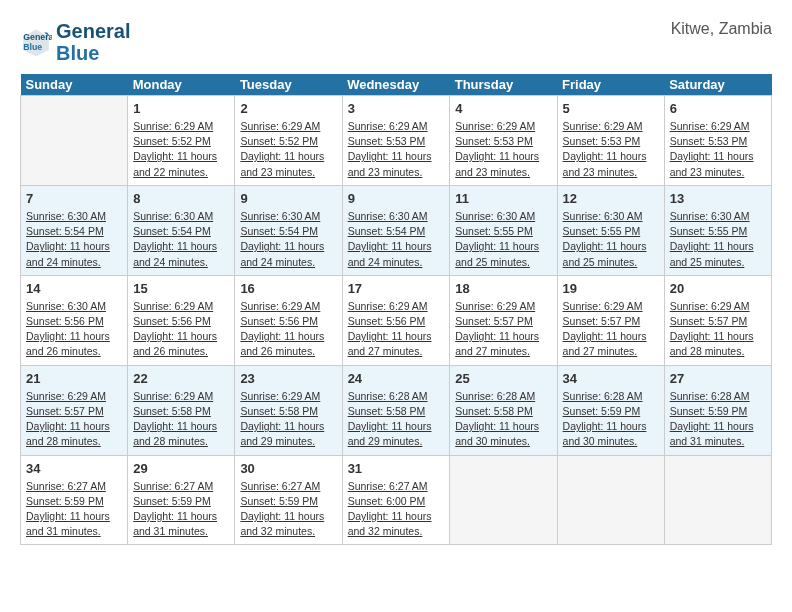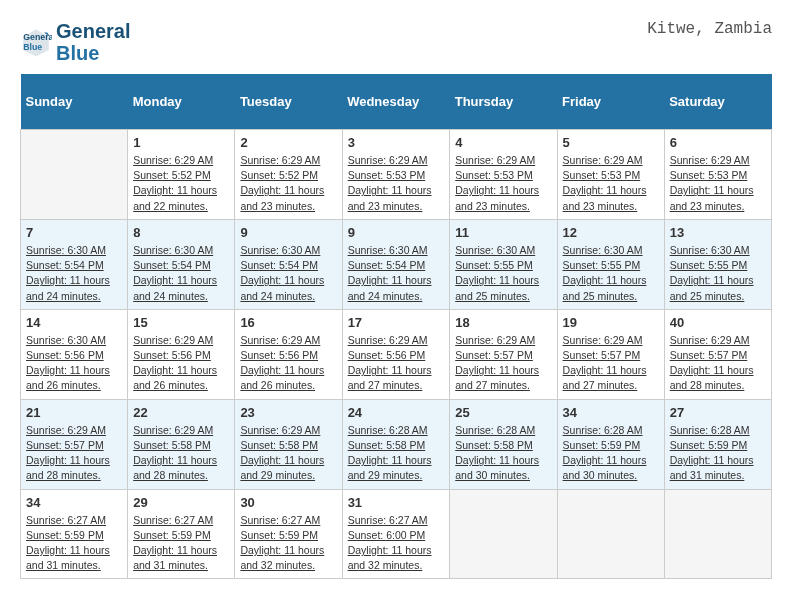--- a/index.html
+++ b/index.html
@@ -30,31 +30,30 @@
     }
     .month-title {
       font-size: 38px;
       font-weight: bold;
       color: #333;
       line-height: 1.1;
     }
     .location {
       font-size: 16px;
       color: #555;
-      font-family: Liberation Mono, monospace;
     }
     table {
       width: 100%;
       border-collapse: collapse;
       font-size: 11px;
     }
     thead tr th {
       background-color: #2471a3;
       color: #fff;
-      padding: 20px 5px;
+      padding: 3px 5px;
       text-align: left;
       font-size: 13px;
       font-weight: bold;
     }
     tbody tr td {
       border: 1px solid #ccc;
       vertical-align: top;
       padding: 5px;
       width: 108px;
       min-height: 80px;
@@ -255,21 +254,21 @@
 and 27 minutes.</div>
         </td>
         <td>
           <span class="day-number">19</span>
           <div class="day-info" style="white-space: pre-line;">Sunrise: 6:29 AM
 Sunset: 5:57 PM
 Daylight: 11 hours
 and 27 minutes.</div>
         </td>
         <td>
-          <span class="day-number">40</span>
+          <span class="day-number">20</span>
           <div class="day-info" style="white-space: pre-line;">Sunrise: 6:29 AM
 Sunset: 5:57 PM
 Daylight: 11 hours
 and 28 minutes.</div>
         </td>
       </tr>
       <tr>
         <td>
           <span class="day-number">21</span>
           <div class="day-info" style="white-space: pre-line;">Sunrise: 6:29 AM

